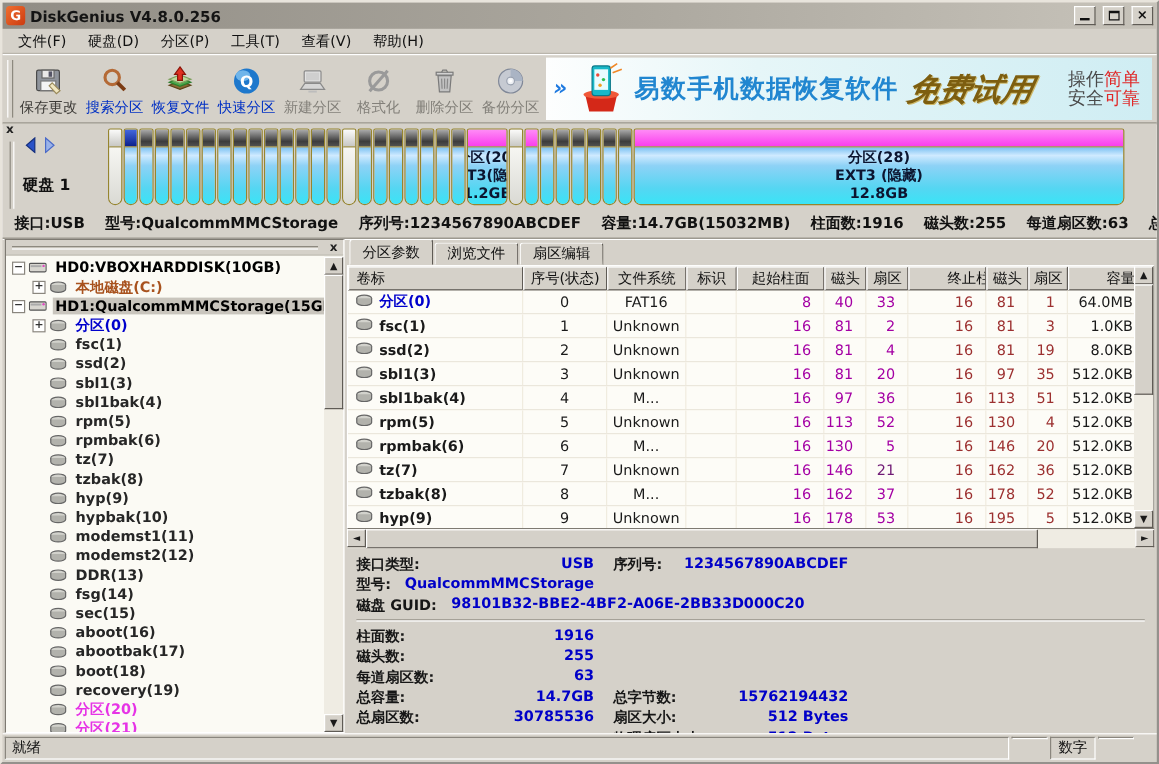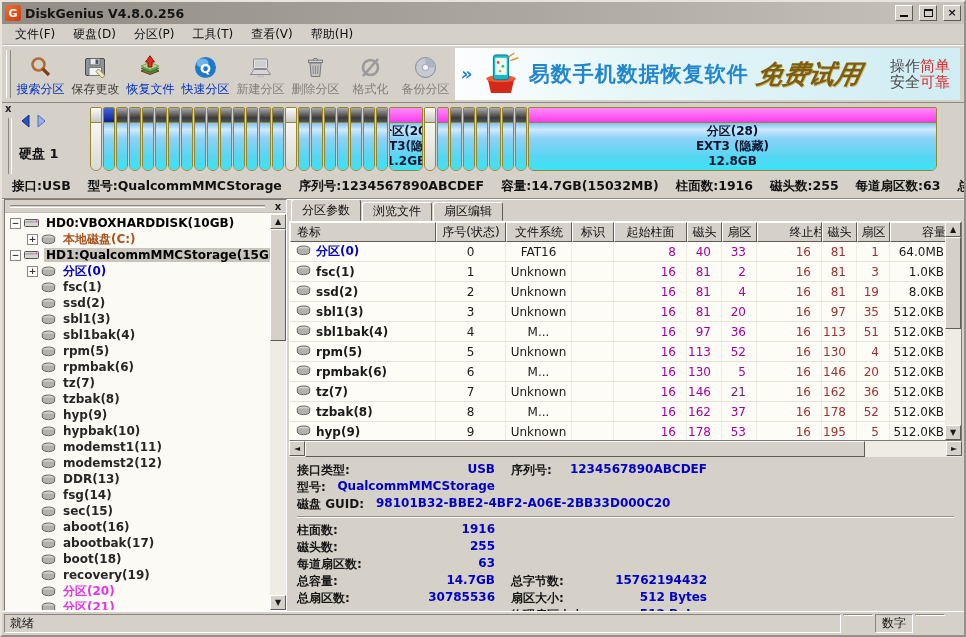--- a/index.html
+++ b/index.html
@@ -140,44 +140,44 @@
       <div class="menu-item">硬盘(D)</div>
       <div class="menu-item">分区(P)</div>
       <div class="menu-item">工具(T)</div>
       <div class="menu-item">查看(V)</div>
       <div class="menu-item">帮助(H)</div>
     </div>
 
   <div class="toolbar">
     <div class="tgrip"></div>
     <div class="tbuttons" id="toolbuttons">
-        <div class="tbtn blue">
-          <span class="ticon">
-            <svg width="25" height="25" viewBox="0 0 25 25">
-              <circle cx="10.5" cy="9.5" r="6" fill="none" stroke="#b46a36" stroke-width="2.6"></circle>
-              <line x1="14.8" y1="13.8" x2="21" y2="20" stroke="#7c3c14" stroke-width="3.2"></line>
-            </svg>
-          </span>
-          <span class="tlabel">搜索分区</span>
-        </div>
         <div class="tbtn dark">
           <span class="ticon">
             <svg width="25" height="25" viewBox="0 0 25 25">
               <rect x="2.5" y="3.5" width="19" height="17" rx="1.5" fill="#8f949c" stroke="#4a4a4a"></rect>
               <rect x="7" y="3.5" width="10" height="6.5" fill="#e9e9e9" stroke="#666"></rect>
               <rect x="12.5" y="4.5" width="3" height="4.5" fill="#556"></rect>
               <rect x="6" y="12.5" width="12.5" height="8" fill="#f4f4f4" stroke="#777"></rect>
               <path d="M15.5 14 L22 20.5 L19 23 L13 16.5 Z" fill="#f0e6c0" stroke="#9a8a5a"></path>
             </svg>
           </span>
           <span class="tlabel">保存更改</span>
         </div>
         <div class="tbtn blue">
           <span class="ticon">
             <svg width="25" height="25" viewBox="0 0 25 25">
+              <circle cx="10.5" cy="9.5" r="6" fill="none" stroke="#b46a36" stroke-width="2.6"></circle>
+              <line x1="14.8" y1="13.8" x2="21" y2="20" stroke="#7c3c14" stroke-width="3.2"></line>
+            </svg>
+          </span>
+          <span class="tlabel">搜索分区</span>
+        </div>
+        <div class="tbtn blue">
+          <span class="ticon">
+            <svg width="25" height="25" viewBox="0 0 25 25">
               <path d="M3 16 L12 12.5 L21 16 L12 19.5 Z" fill="#8a6a34" stroke="#5c4418"></path>
               <path d="M3 13.5 L12 10 L21 13.5 L12 17 Z" fill="#4aa84a" stroke="#2c7c2c"></path>
               <path d="M3 11 L12 7.5 L21 11 L12 14.5 Z" fill="#bcd89c" stroke="#7ca05c"></path>
               <path d="M12 0.8 L16.5 7 L14 7 L14 12 L10 12 L10 7 L7.5 7 Z" fill="#e03020" stroke="#8a1408"></path>
             </svg>
           </span>
           <span class="tlabel">恢复文件</span>
         </div>
         <div class="tbtn blue">
           <span class="ticon">
@@ -192,42 +192,42 @@
         <div class="tbtn gray">
           <span class="ticon">
             <svg width="25" height="25" viewBox="0 0 25 25">
               <rect x="5.5" y="4" width="14" height="9.5" rx="1" fill="#e2e2e2" stroke="#8a8a8a"></rect>
               <rect x="7" y="5.5" width="11" height="6.5" fill="#cfcfcf"></rect>
               <path d="M2.5 19.5 L22.5 19.5 L19 14.5 L6 14.5 Z" fill="#d6d6d6" stroke="#8a8a8a"></path>
               <rect x="9" y="20.5" width="7" height="1.6" fill="#bdbdbd"></rect>
             </svg>
           </span>
           <span class="tlabel">新建分区</span>
+        </div>
+        <div class="tbtn gray">
+          <span class="ticon">
+            <svg width="25" height="25" viewBox="0 0 25 25">
+              <circle cx="12.5" cy="12.5" r="7.5" fill="none" stroke="#9a9a9a" stroke-width="2.6"></circle>
+              <line x1="5" y1="21" x2="20" y2="4" stroke="#9a9a9a" stroke-width="2.6"></line>
+            </svg>
+          </span>
+          <span class="tlabel">格式化</span>
         </div>
         <div class="tbtn gray">
           <span class="ticon">
             <svg width="25" height="25" viewBox="0 0 25 25">
               <path d="M7 8 L18 8 L16.8 21.5 L8.2 21.5 Z" fill="#c2c2c2" stroke="#7a7a7a"></path>
               <line x1="10" y1="10.5" x2="10.4" y2="19" stroke="#8a8a8a"></line>
               <line x1="12.5" y1="10.5" x2="12.5" y2="19" stroke="#8a8a8a"></line>
               <line x1="15" y1="10.5" x2="14.6" y2="19" stroke="#8a8a8a"></line>
               <rect x="5.5" y="5.2" width="14" height="2.4" fill="#d2d2d2" stroke="#7a7a7a"></rect>
               <path d="M10 5.2 L11 3.5 L14 3.5 L15 5.2" fill="none" stroke="#7a7a7a"></path>
             </svg>
           </span>
           <span class="tlabel">删除分区</span>
-        </div>
-        <div class="tbtn gray">
-          <span class="ticon">
-            <svg width="25" height="25" viewBox="0 0 25 25">
-              <circle cx="12.5" cy="12.5" r="7.5" fill="none" stroke="#9a9a9a" stroke-width="2.6"></circle>
-              <line x1="5" y1="21" x2="20" y2="4" stroke="#9a9a9a" stroke-width="2.6"></line>
-            </svg>
-          </span>
-          <span class="tlabel">格式化</span>
         </div>
         <div class="tbtn gray">
           <span class="ticon">
             <svg width="25" height="25" viewBox="0 0 25 25">
               <circle cx="12.5" cy="12.5" r="10" fill="#c6cad2" stroke="#808898"></circle>
               <path d="M12.5 2.5 A10 10 0 0 1 22.5 12.5 L16 12.5 A3.5 3.5 0 0 0 12.5 9 Z" fill="#aab4c4"></path>
               <circle cx="12.5" cy="12.5" r="3.2" fill="#eef0f4" stroke="#9aa2b0"></circle>
               <circle cx="12.5" cy="12.5" r="1.2" fill="#fff"></circle>
             </svg>
           </span>

